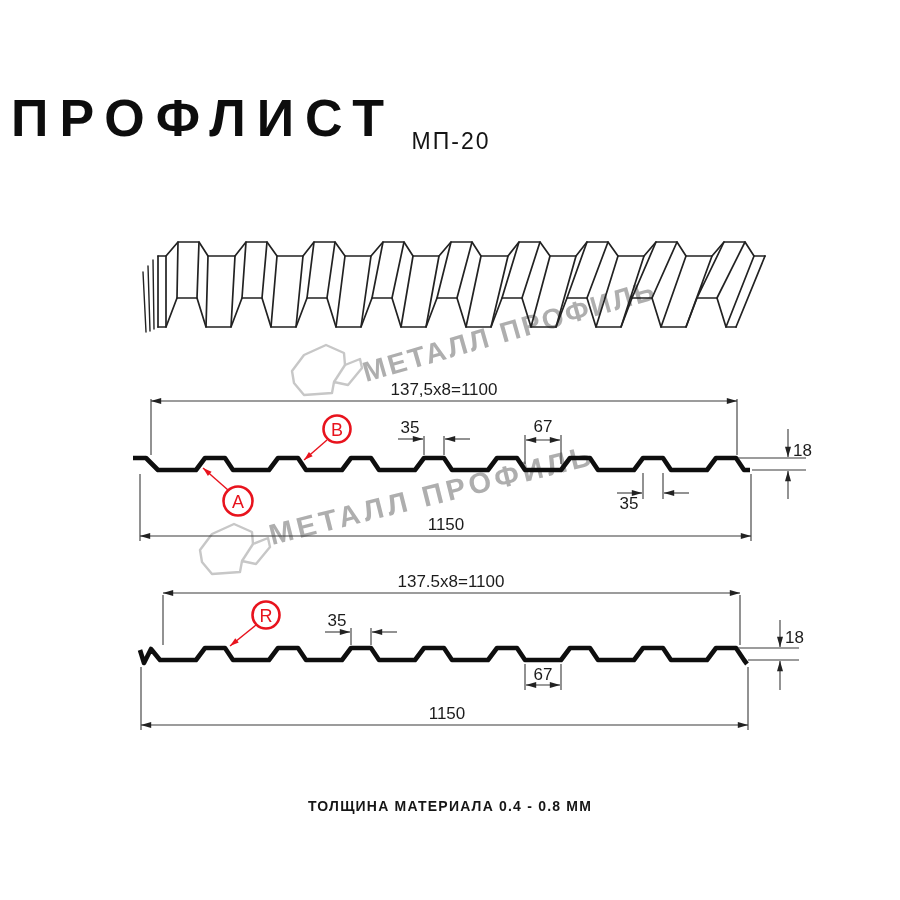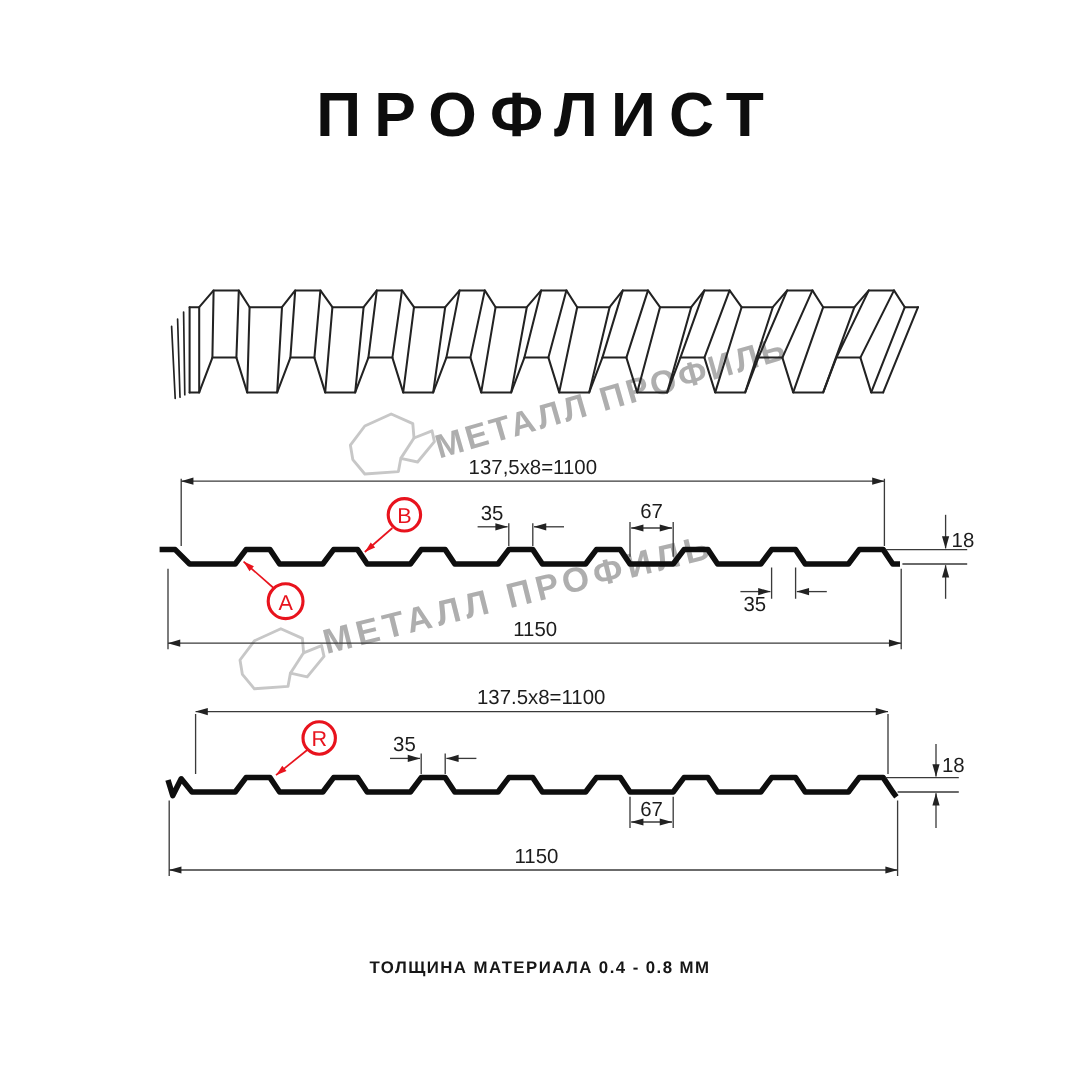--- a/index.html
+++ b/index.html
@@ -1,35 +1,36 @@
 <!DOCTYPE html>
 <html><head>
 <meta charset="utf-8">
 <title>МП-20</title>
 <style>
   html,body{margin:0;padding:0;background:#fff;}
   #stage{position:relative;width:900px;height:900px;background:#ffffff;overflow:hidden;
          font-family:"Liberation Sans",sans-serif;color:#111;}
-  .title{position:absolute;left:0;top:66px;width:900px;text-align:center;
+  .title{position:absolute;left:0;top:88px;width:900px;text-align:left;
          font-size:52px;font-weight:700;letter-spacing:11px;text-indent:11px;color:#0d0d0d;}
   .subtitle{position:absolute;left:0;top:128px;width:900px;text-align:center;
          font-size:23px;font-weight:500;letter-spacing:2px;text-indent:2px;color:#141414;}
   .footer{position:absolute;left:0;top:798px;width:900px;text-align:center;
          font-size:14px;font-weight:600;letter-spacing:1.2px;color:#161616;}
   svg{position:absolute;left:0;top:0;}
   .dimtxt{font-family:"Liberation Sans",sans-serif;font-size:17px;fill:#1c1c1c;}
   .mkrtxt{font-family:"Liberation Sans",sans-serif;font-size:18px;fill:#e8131d;}
   .wmtxt{font-family:"Liberation Sans",sans-serif;font-weight:700;fill:#aeaeae;}
 </style>
 </head>
 <body>
 
 <div id="stage">
 
   <div class="title">ПРОФЛИСТ</div>
+  <div class="subtitle">МП-20</div>
 
   <svg width="900" height="900" viewBox="0 0 900 900">
     <defs>
       <marker id="mb" viewBox="0 0 12 8" refX="11" refY="4" markerWidth="12" markerHeight="8" markerUnits="userSpaceOnUse" orient="auto-start-reverse">
         <path d="M0.8,1 L11.2,4 L0.8,7 Z" fill="#222"></path>
       </marker>
       <marker id="mr" viewBox="0 0 10 7" refX="9.5" refY="3.5" markerWidth="10" markerHeight="7" markerUnits="userSpaceOnUse" orient="auto-start-reverse">
         <path d="M0.5,0.7 L9.5,3.5 L0.5,6.3 Z" fill="#e8131d"></path>
       </marker>
     </defs>

